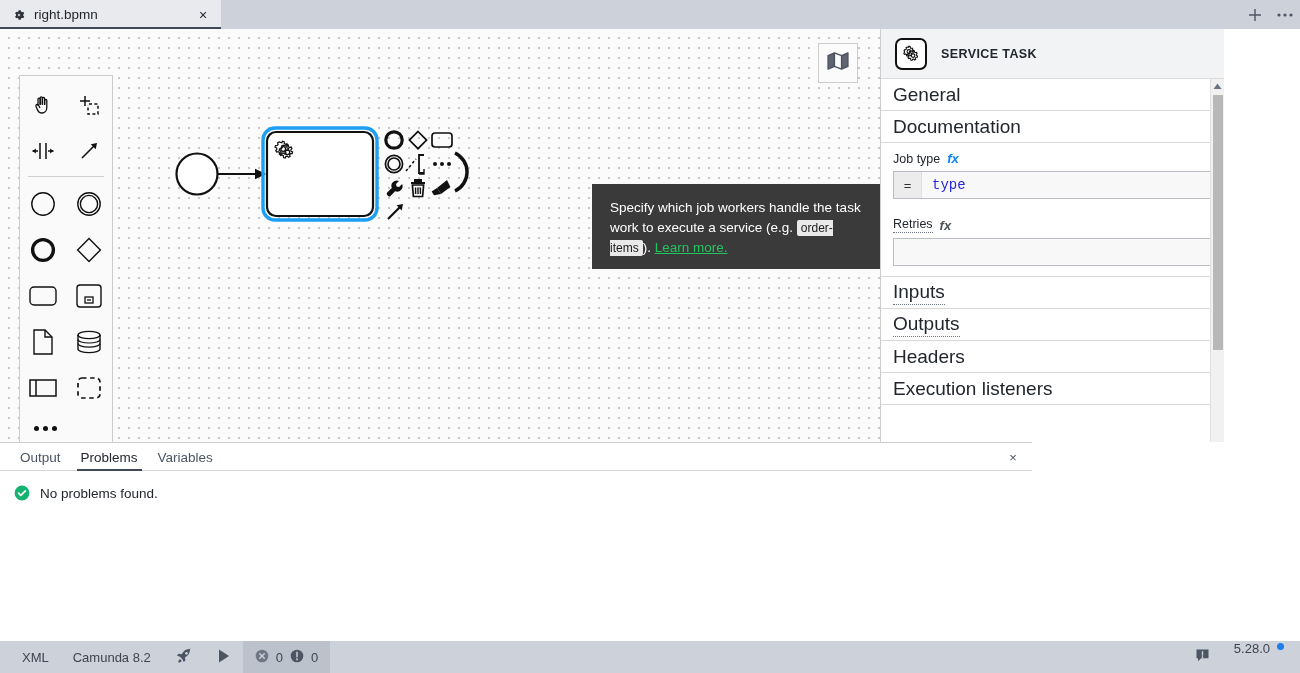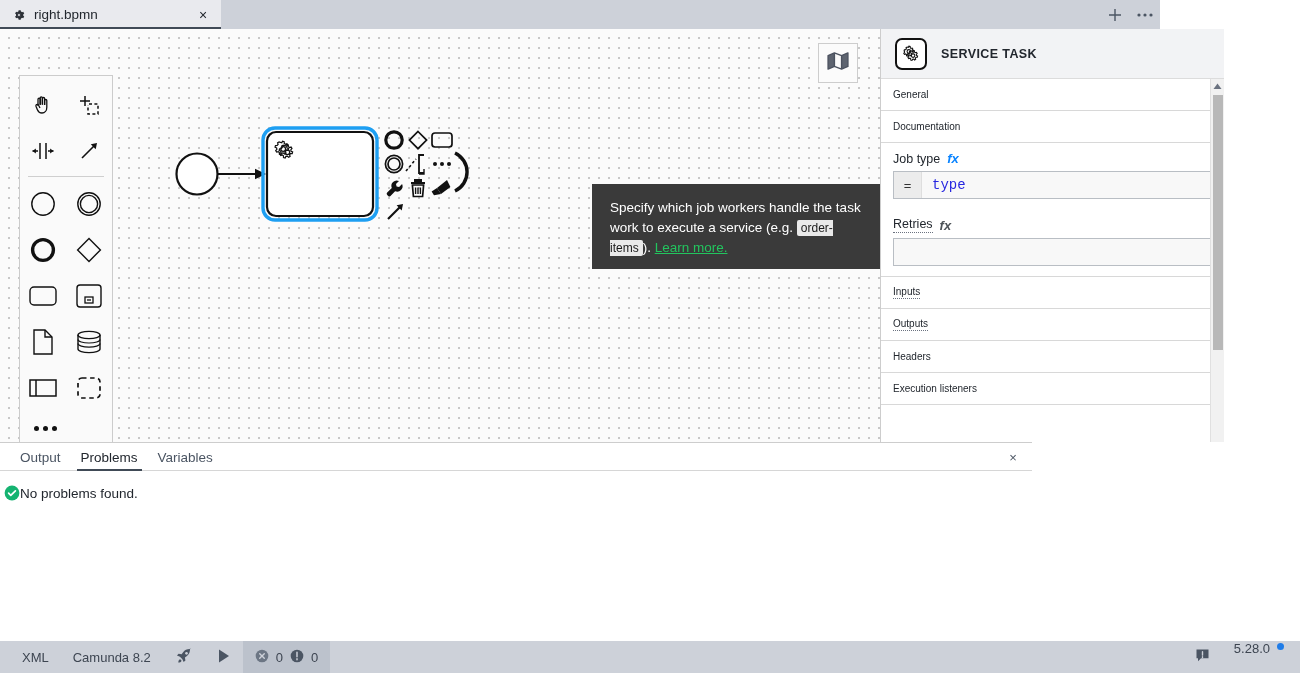--- a/index.html
+++ b/index.html
@@ -7,21 +7,21 @@
     width: 1300px; height: 673px;
     font-family: "Liberation Sans", sans-serif;
     background: #ffffff;
     overflow: hidden;
     -webkit-font-smoothing: antialiased;
   }
   #app { position: relative; width: 1300px; height: 673px; }
 
   
   .tabbar {
-    position: absolute; left: 0; top: 0; width: 1160px; height: 29px;
+    position: absolute; left: 0; top: 0; width: 1300px; height: 29px;
     background: #cdd1d9; display: flex; align-items: stretch;
   }
   .tab {
     display: flex; align-items: center; gap: 8px;
     padding: 0 10px 0 12px; height: 29px; width: 221px;
     background: #e9eaee; position: relative; cursor: default;
   }
   .tab.active::after {
     content: ""; position: absolute; left: 0; right: 0; bottom: 0; height: 2px;
     background: #404a56;
@@ -108,21 +108,21 @@
   .props-header-title {
     font-size: 12.5px; font-weight: bold; letter-spacing: 0.4px; color: #22272e;
   }
   .props-scroll { flex: 1; overflow: hidden; position: relative; }
   .props-inner { width: 400px; }
 
   .group-head {
     height: 32px; display: flex; align-items: center; padding: 0 12px 0 12px;
     border-bottom: 1px solid #d8d8d8; background: #fff; cursor: pointer; position: relative;
   }
-  .group-title { font-size: 10px; color: #22272e; flex: 1; }
+  .group-title { font-size: 19px; color: #22272e; flex: 1; }
   .group-title.dotted { border-bottom: 1px dotted #6b7280; padding-bottom: 1px; align-self: center; flex: 0 0 auto; }
   .group-title.bold { font-weight: bold; }
   .group-spacer { flex: 1; }
   .group-dot { width: 7px; height: 7px; border-radius: 50%; background: #4d5358; margin-right: 14px; }
   .chev { width: 14px; color: #22272e; display: flex; align-items: center; justify-content: center; cursor: pointer; }
   .group-marker {
     position: absolute; left: 0; top: 50%; transform: translateY(-50%);
     width: 0; height: 0; border-top: 5px solid transparent; border-bottom: 5px solid transparent;
     border-left: 6px solid #22272e;
   }
@@ -189,21 +189,21 @@
   }
   .btab.active { color: #22272e; }
   .btab.active::after {
     content: ""; position: absolute; left: 6px; right: 6px; bottom: -1px; height: 2px; background: #404a56;
   }
   .bottom-close {
     position: absolute; right: 10px; bottom: 4px; width: 18px; height: 18px;
     display: flex; align-items: center; justify-content: center;
     font-size: 13px; color: #4b5563; cursor: pointer;
   }
-  .bottom-body { display: flex; align-items: center; padding: 14px 4px; }
+  .bottom-body { display: flex; align-items: center; gap: 10px; padding: 14px 14px; }
   .ok-icon { width: 16px; height: 16px; display: block; }
   .ok-text { font-size: 13.5px; color: #22272e; }
 
   
   .status {
     position: absolute; left: 0; top: 641px; width: 1300px; height: 32px;
     background: #cdd1d9; display: flex; align-items: center; padding: 0 10px;
     font-size: 13px; color: #3d4551;
   }
   .st-item { padding: 0 12px; height: 32px; display: flex; align-items: center; cursor: pointer; gap: 7px; }

